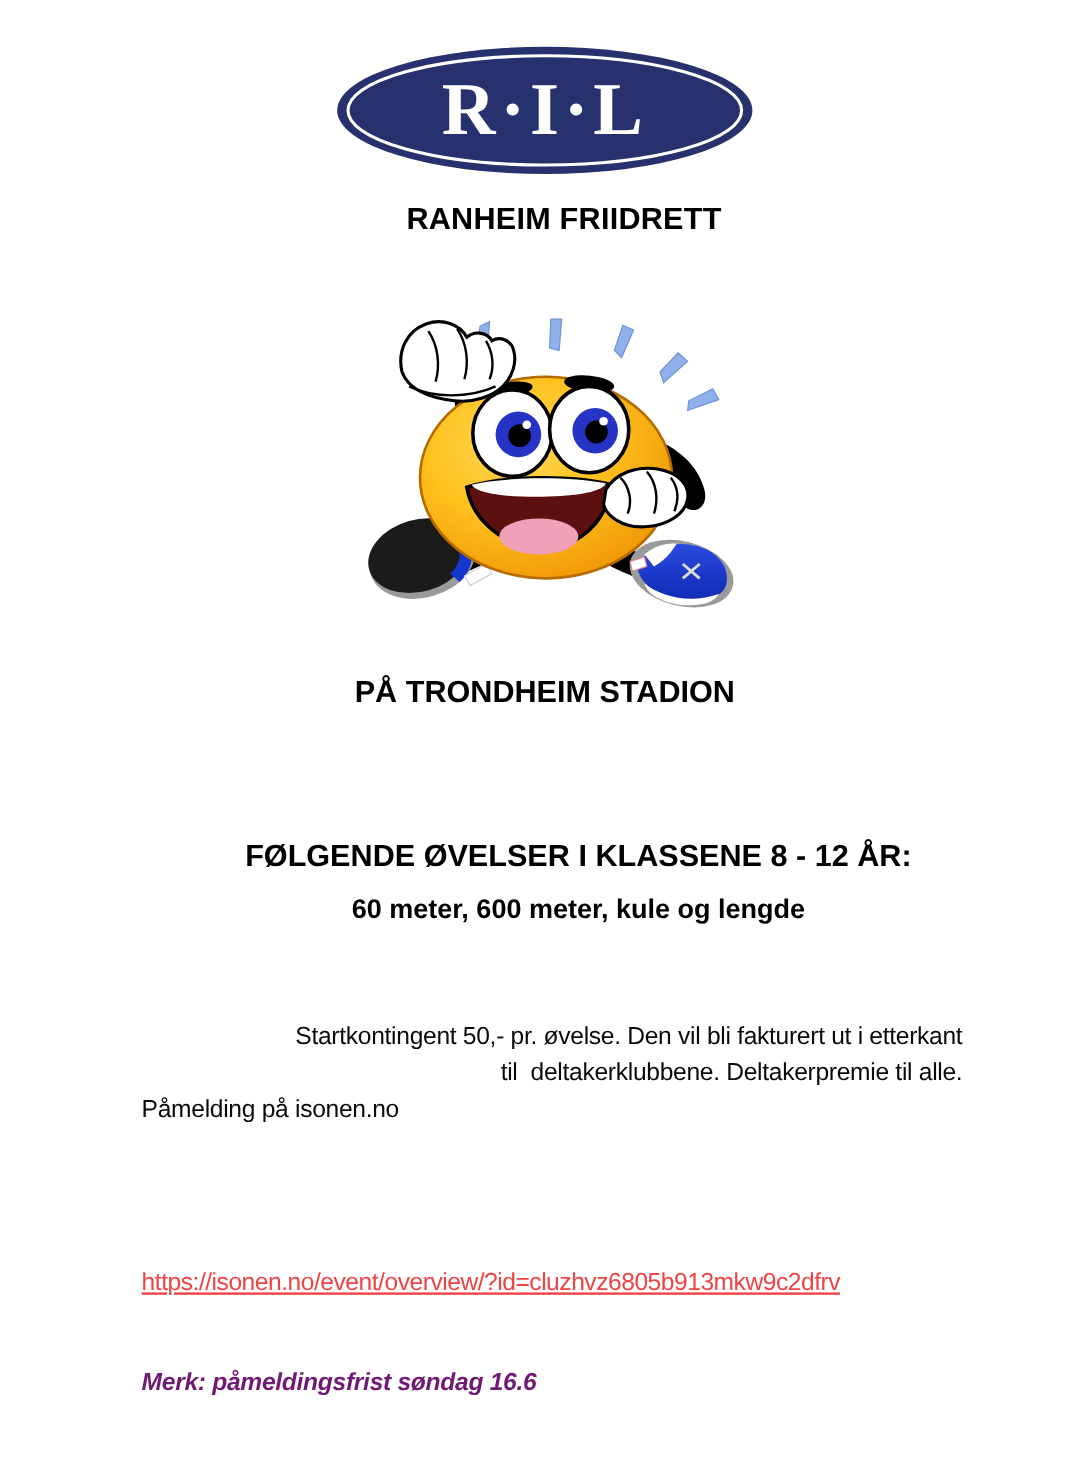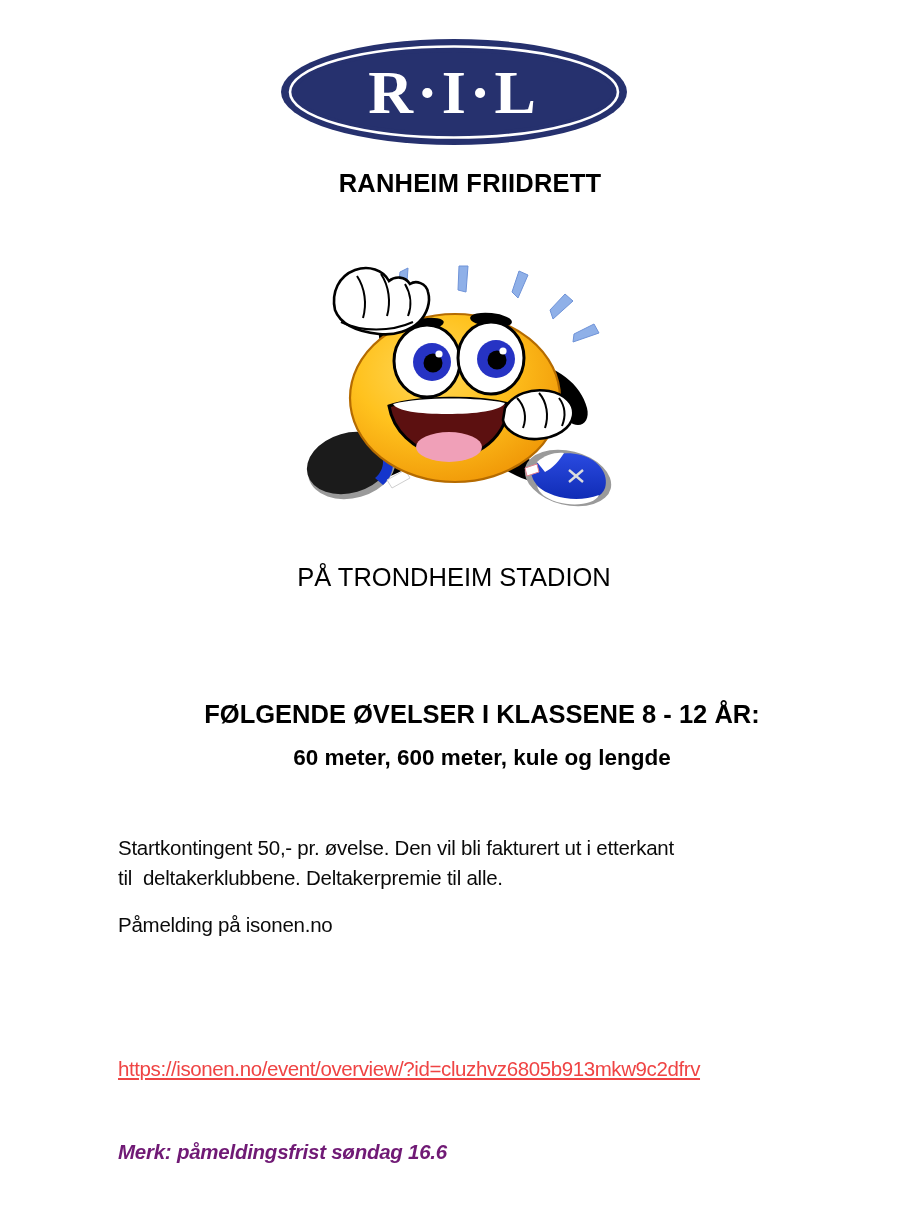--- a/index.html
+++ b/index.html
@@ -75,21 +75,21 @@
   
   .venue-block {
     position: absolute;
     left: 0;
     top: 553px;
     width: 908px;
     text-align: center;
   }
   .venue-line {
     font-family: "Liberation Sans", sans-serif;
-    font-weight: normal;
+    font-weight: bold;
     font-size: 25.5px;
     line-height: 48px;
     white-space: pre;
   }
 
   
   .events-block {
     position: absolute;
     left: 0;
     top: 693px;
@@ -119,21 +119,22 @@
     top: 833px;
     width: 700px;
   }
   .body-para {
     font-family: "Liberation Sans", sans-serif;
     font-size: 20.5px;
     line-height: 30px;
     color: #0a0a0a;
     letter-spacing: -0.25px;
     white-space: pre-wrap;
-    margin: 0;
+    margin: 16px;
+    text-align: right;
   }
 
   .signup-block {
     position: absolute;
     left: 118px;
     top: 910px;
     width: 700px;
   }
   .signup-line {
     font-family: "Liberation Sans", sans-serif;

